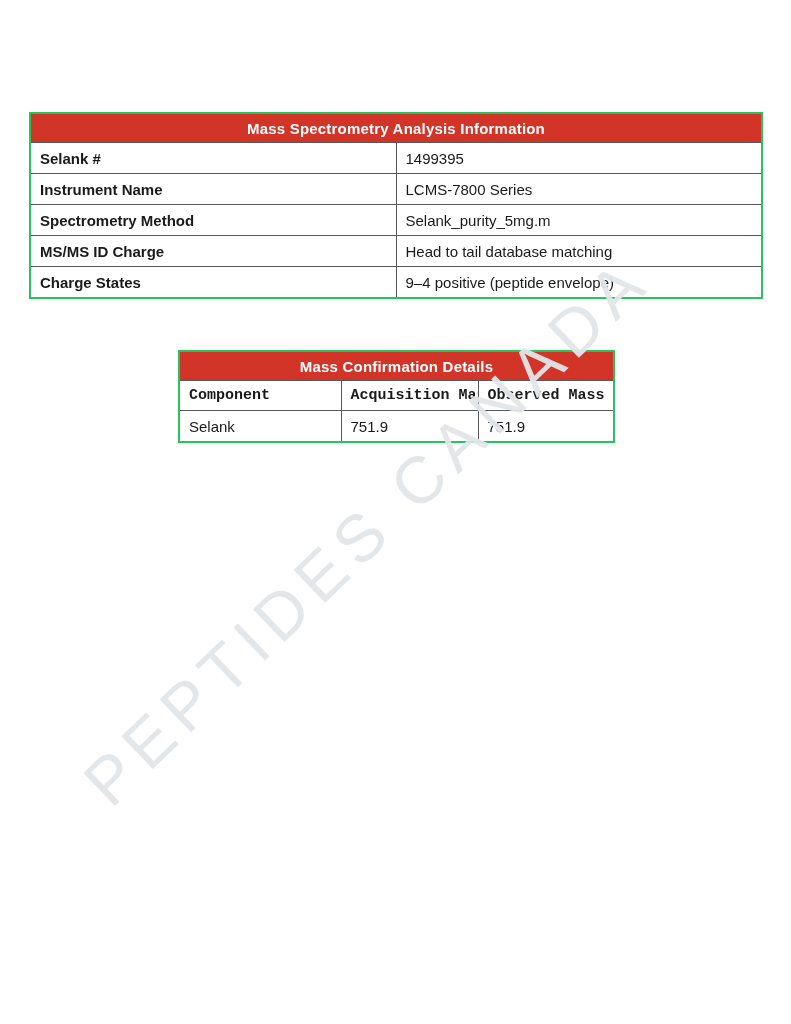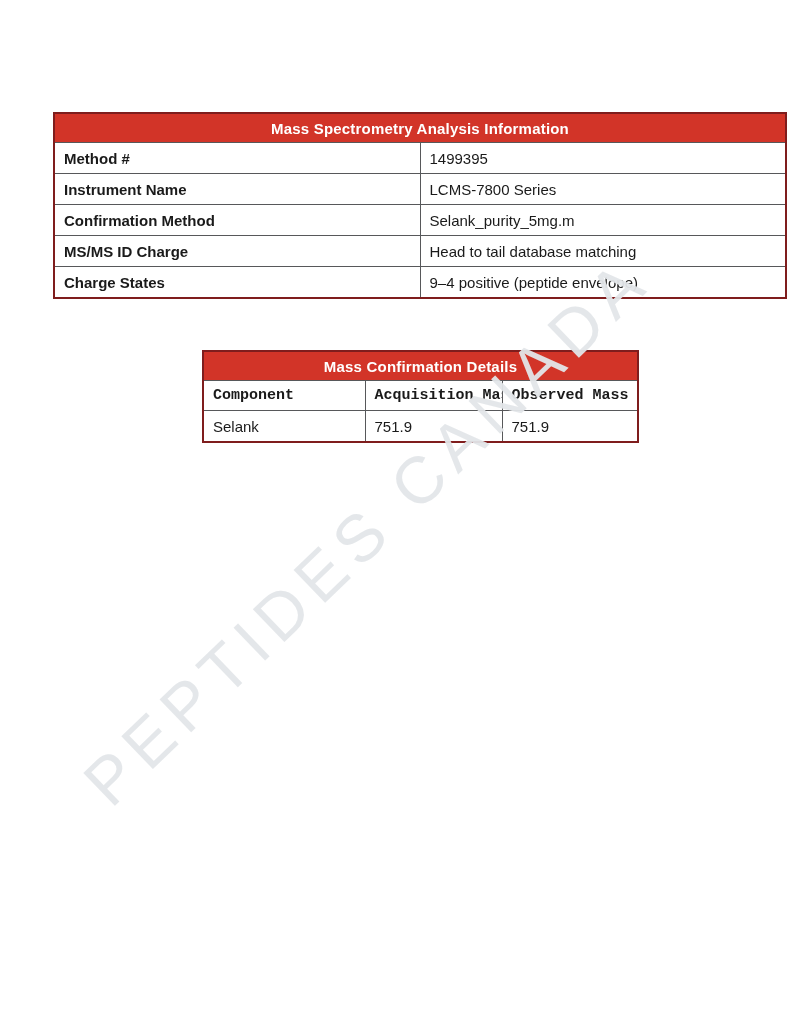--- a/index.html
+++ b/index.html
@@ -22,21 +22,21 @@
     font-size:15px;
     color:#1a1a1a;
   }
   table.report td {
     border:1.5px solid #57585a;
     padding:0 9px;
     vertical-align:middle;
     overflow:hidden;
     white-space:nowrap;
   }
-  table.report { border:2px solid #7f1d1d;margin-left:24px; }
+  table.report { border:2px solid #22c55e; }
 
   td.red-banner {
     background:#d23428;
     color:#ffffff;
     font-weight:bold;
     text-align:center;
     height:28px;
     font-size:15px;
     letter-spacing:0.2px;
   }
@@ -75,29 +75,29 @@
 <body>
 
 <div class="page">
 
   <table class="report t1">
     <tbody>
       <tr>
         <td class="red-banner" colspan="2">Mass Spectrometry Analysis Information</td>
       </tr>
       <tr>
-        <td class="lbl">Method #</td>
+        <td class="lbl">Selank #</td>
         <td class="val">1499395</td>
       </tr>
       <tr>
         <td class="lbl">Instrument Name</td>
         <td class="val">LCMS-7800 Series</td>
       </tr>
       <tr>
-        <td class="lbl">Confirmation Method</td>
+        <td class="lbl">Spectrometry Method</td>
         <td class="val">Selank_purity_5mg.m</td>
       </tr>
       <tr>
         <td class="lbl">MS/MS ID Charge</td>
         <td class="val">Head to tail database matching</td>
       </tr>
       <tr>
         <td class="lbl">Charge States</td>
         <td class="val">9–4 positive (peptide envelope)</td>
       </tr>

